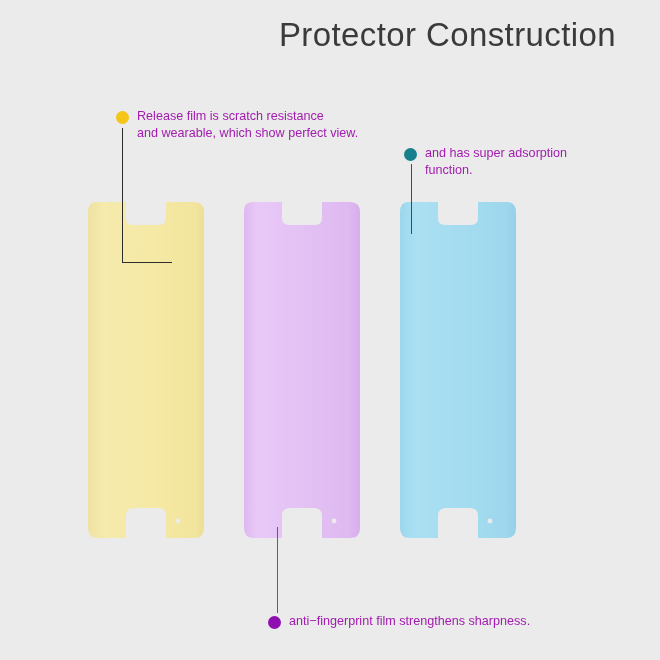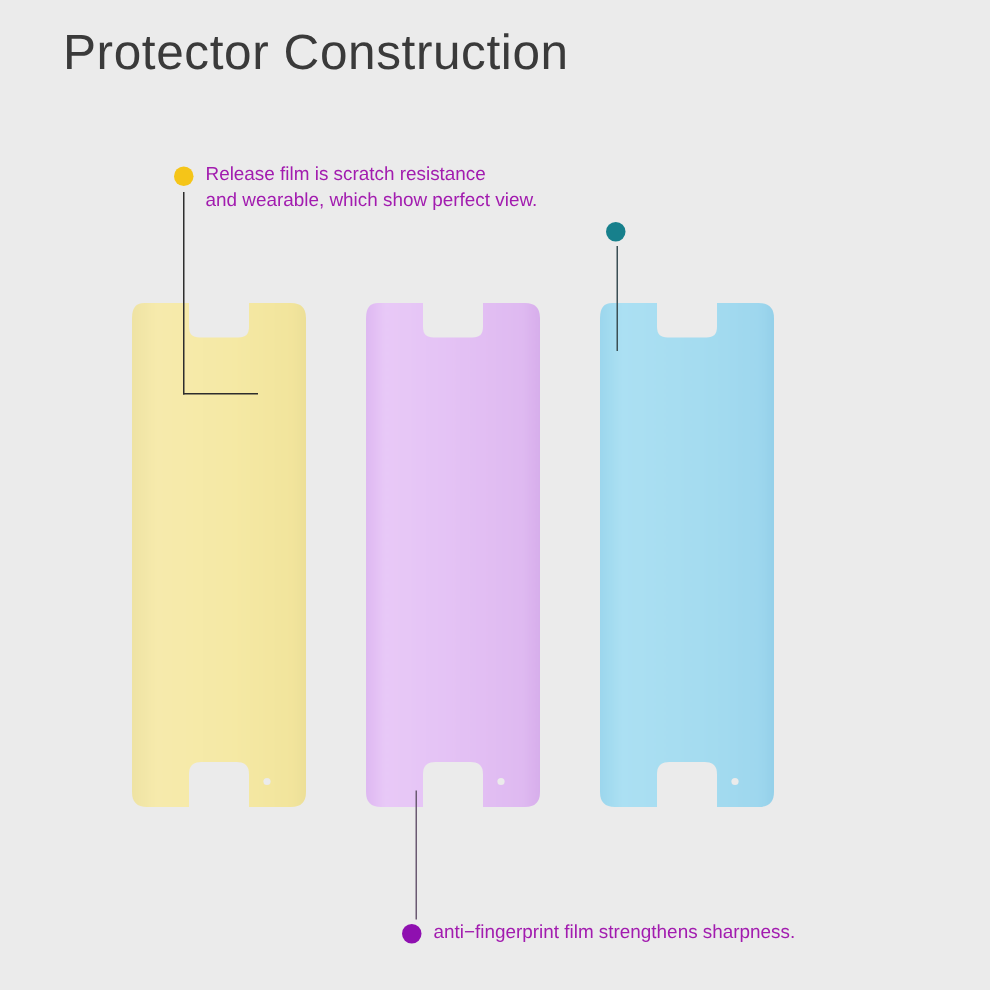--- a/index.html
+++ b/index.html
@@ -21,28 +21,27 @@
     width: 660px;
     height: 660px;
   }
 
   
   #page-title {
     position: absolute;
     left: 0;
     top: 14px;
     width: 616px;
-    text-align: left;
+    text-align: right;
     font-size: 33px;
     font-weight: 300;
     letter-spacing: 0.4px;
     color: #3a3a3a;
     line-height: 42px;
     white-space: nowrap;
-    padding-left: 42px;
   }
 
   
   .film {
     position: absolute;
     width: 128px;
     height: 348px;
   }
   .film svg { display: block; width: 128px; height: 348px; }
 
@@ -240,20 +239,22 @@
     <div class="callout-dot" style="background:#f5c518"></div>
     <div class="callout-text">
       <span>Release film is scratch resistance</span>
       <span>and wearable, which show perfect view.</span>
     </div>
   </div>
 
   <div class="callout" id="callout-release-film-dust">
     <div class="callout-dot" style="background:#17808c"></div>
     <div class="callout-text">
+      <span>and has super adsorption</span>
+      <span>function.</span>
     </div>
   </div>
 
   <div class="callout" id="callout-imported-materials">
     <div class="callout-dot" style="background:#8f10b0"></div>
     <div class="callout-text">
       <span>anti−fingerprint film strengthens sharpness.</span>
     </div>
   </div>
 

